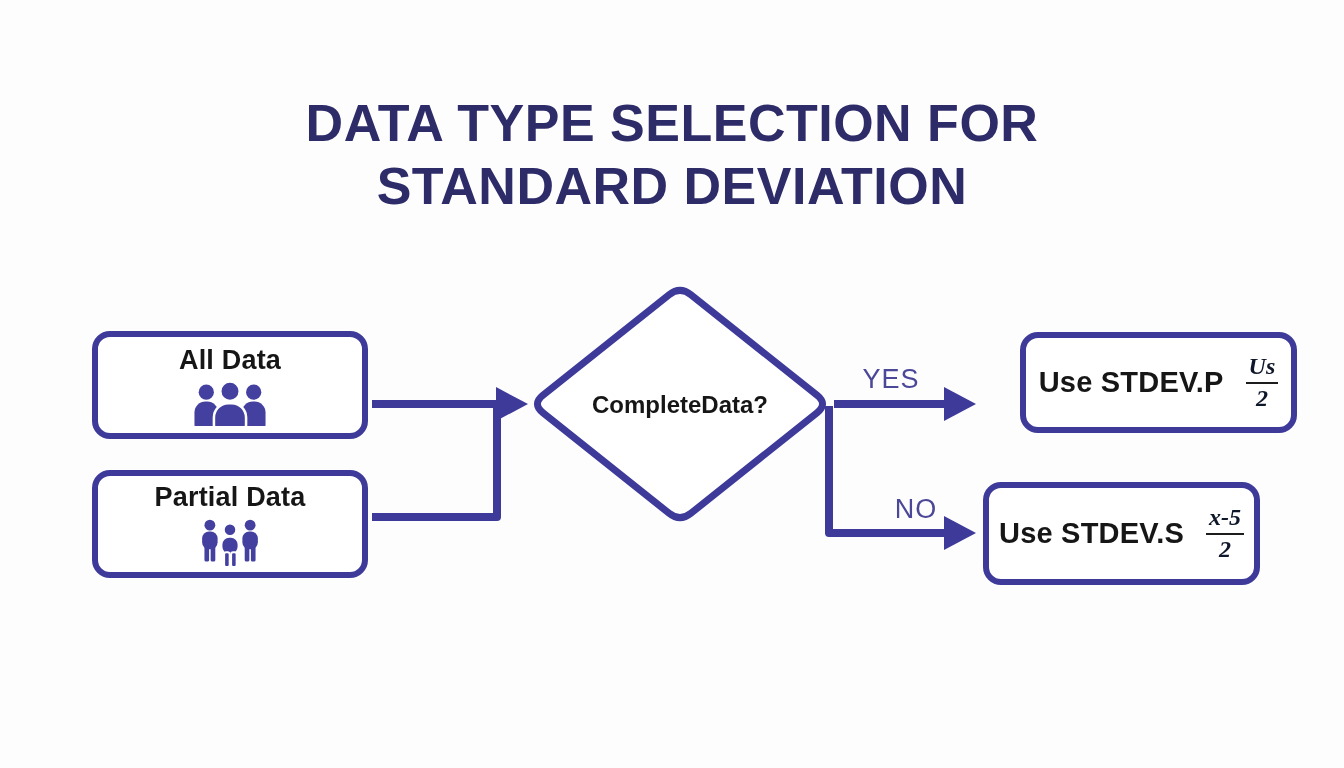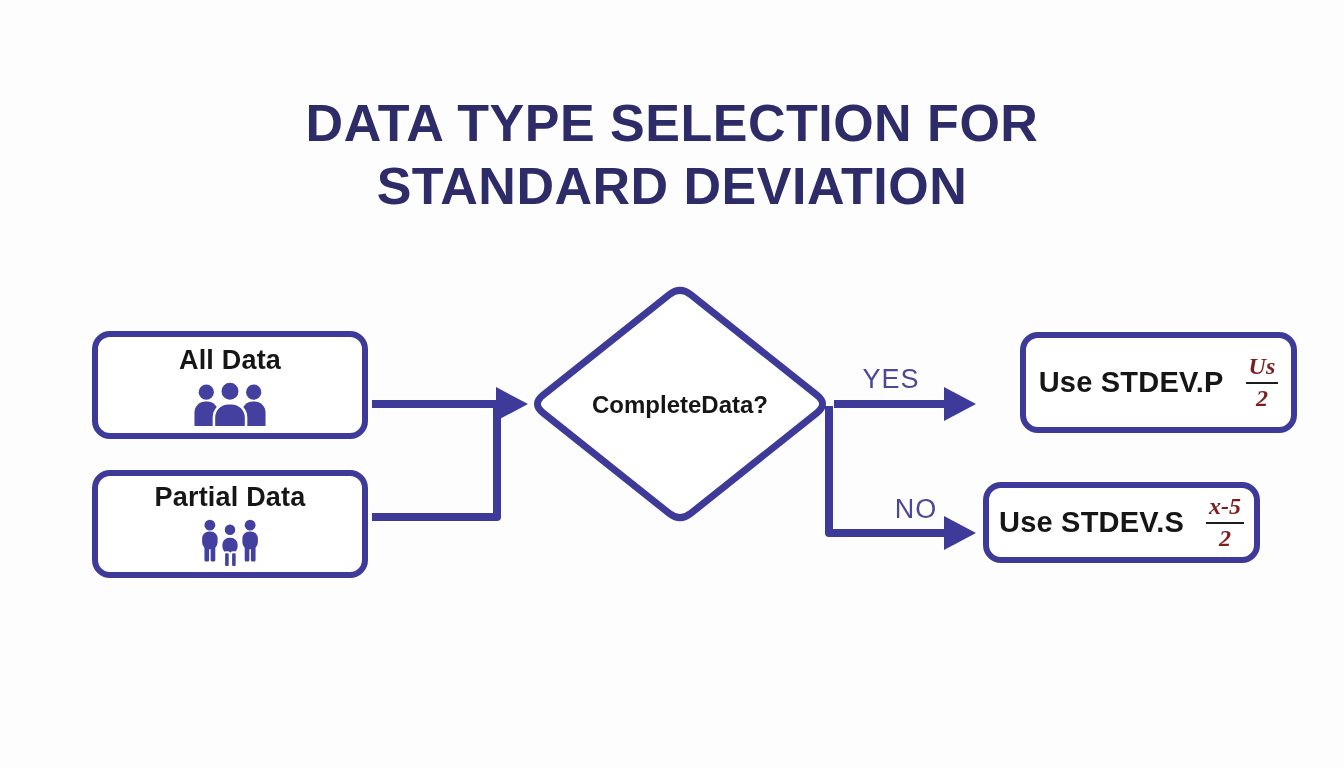--- a/index.html
+++ b/index.html
@@ -40,21 +40,21 @@
   }
 
   
   .result{
     flex-direction:row;gap:22px;justify-content:center;align-items:center;
   }
   .result .node-label{font-size:29px;}
   .fraction{
     display:inline-flex;flex-direction:column;align-items:center;
     font-family:"Liberation Serif","DejaVu Serif",serif;font-style:italic;
-    color:#7f1d1d;font-size:24px;line-height:1.05;font-weight:bold;
+    color:#0f172a;font-size:24px;line-height:1.05;font-weight:bold;
   }
   .fraction .num{padding:0 3px 2px 3px;border-bottom:2.5px solid #1d1d1d;}
   .fraction .den{padding-top:2px;}
 
   
   .edge-label{
     position:absolute;z-index:2;color:#4c4898;font-weight:normal;
     font-size:27px;letter-spacing:1px;
   }
   .edge-label.yes{left:855px;top:364px;width:72px;text-align:center;}
@@ -142,21 +142,21 @@
   <div class="edge-label no">NO</div>
 
   <div class="node result" style="left:983px;top:332px;width:277px;height:101px;margin-left:37px;">
     <span class="node-label">Use STDEV.P</span>
     <span class="fraction">
       <span class="num">Us</span>
       <span class="den">2</span>
     </span>
   </div>
 
-  <div class="node result" style="left:983px;top:482px;width:277px;height:81px;">
+  <div class="node result" style="left:983px;top:482px;width:277px;height:103px;">
     <span class="node-label">Use STDEV.S</span>
     <span class="fraction">
       <span class="num">x-5</span>
       <span class="den">2</span>
     </span>
   </div>
 
 </div>
 
 </body></html>

